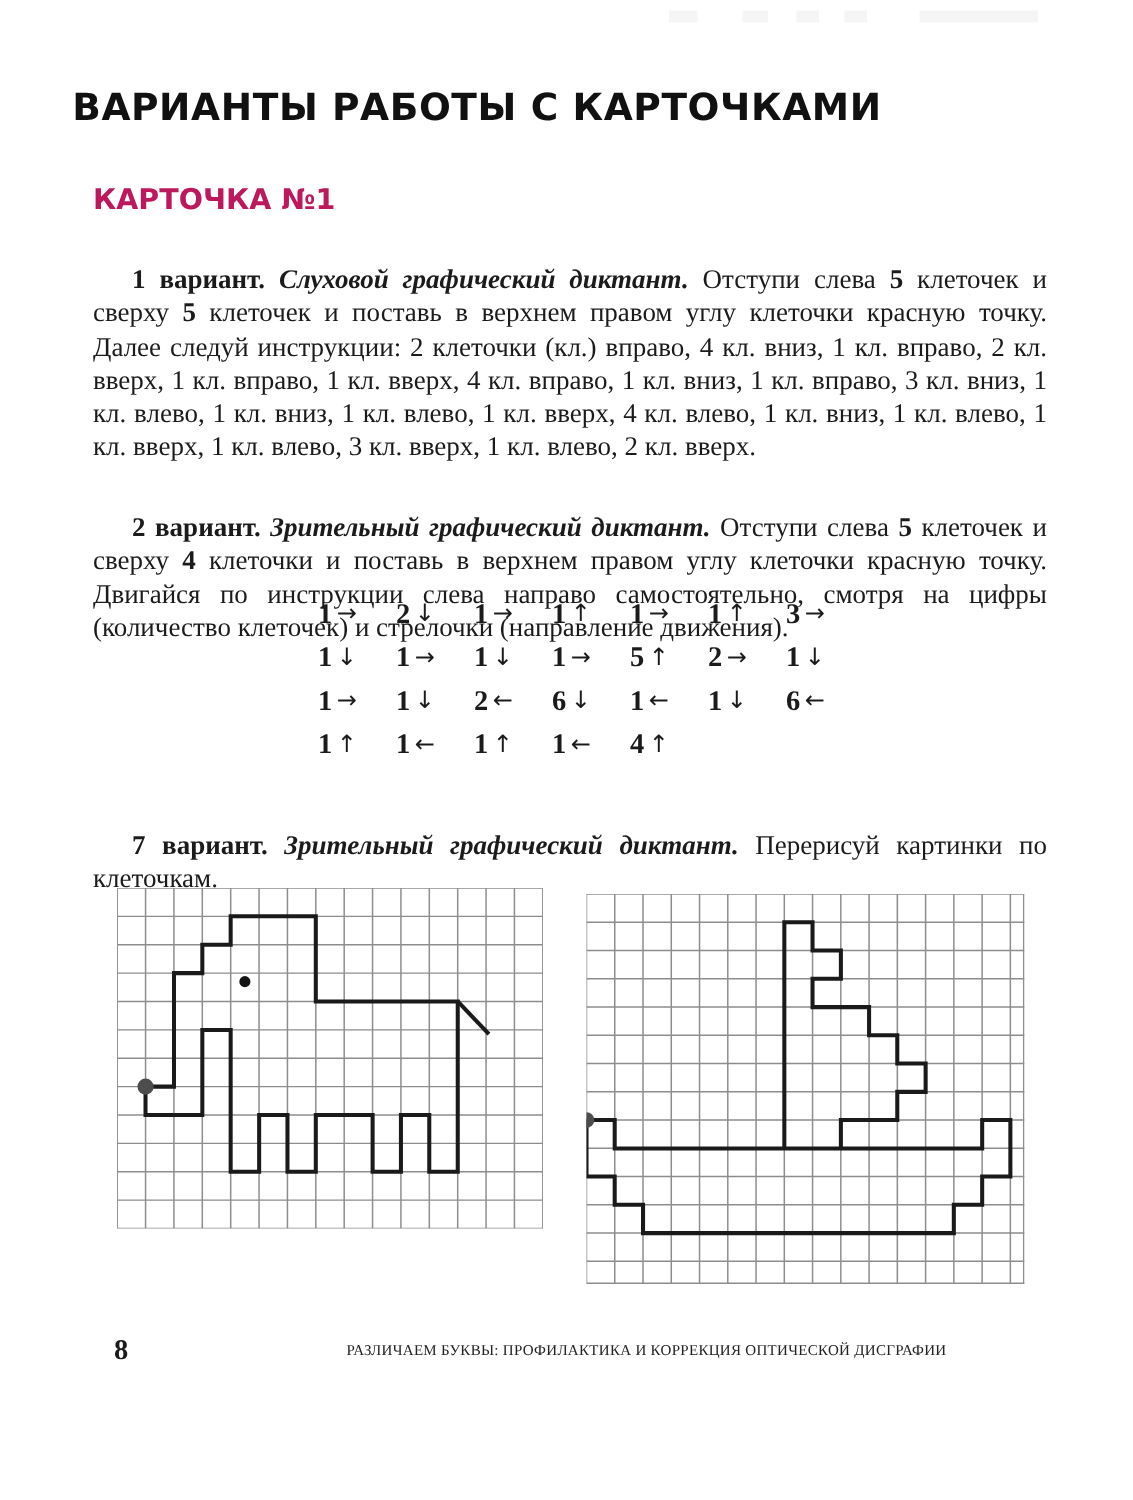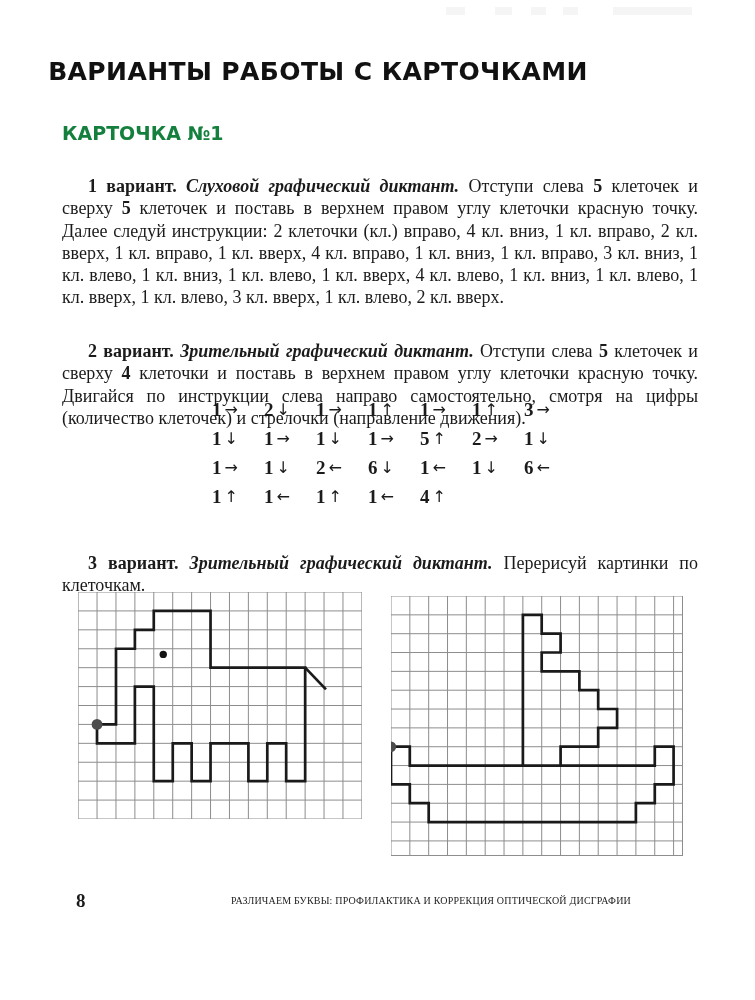--- a/index.html
+++ b/index.html
@@ -11,21 +11,21 @@
   .artifact { position:absolute; top:7px; height:8px; background:#f5f5f6; }
 
   .title {
     position:absolute; top:57px; left:0; width:636px; text-align:center;
     font-family:"DejaVu Sans", sans-serif; font-weight:bold;
     font-size:25px; letter-spacing:0.4px; color:#111;
   }
   .card-heading {
     position:absolute; top:122px; left:62px;
     font-family:"DejaVu Sans", sans-serif; font-weight:bold;
-    font-size:19px; color:#15803d;
+    font-size:19px; color:#be185d;
   }
   .para {
     position:absolute; left:62px; width:636px;
     font-size:18px; line-height:22.3px; text-align:justify; text-indent:26px;
   }
   #p1 { top:155px;margin-top:20px; }
   #p2 { top:296px;margin-top:44px; }
   #p3 { top:534px; }
   .run-b  { font-weight:bold; }
   .run-bi { font-weight:bold; font-style:italic; }
@@ -97,21 +97,21 @@
     </div>
     <div class="arrow-row">
       <div class="arrow-cell"><span>1</span><span class="arr">↑</span></div>
       <div class="arrow-cell"><span>1</span><span class="arr">←</span></div>
       <div class="arrow-cell"><span>1</span><span class="arr">↑</span></div>
       <div class="arrow-cell"><span>1</span><span class="arr">←</span></div>
       <div class="arrow-cell"><span>4</span><span class="arr">↑</span></div>
     </div>
   </div>
 
-<p id="p3" class="para"><span class="run-b">3 вариант. </span><span class="run-bi">Зрительный графический диктант. </span><span>Перерисуй картинки по клеточкам.</span></p>
+<p id="p3" class="para"><span class="run-b">7 вариант. </span><span class="run-bi">Зрительный графический диктант. </span><span>Перерисуй картинки по клеточкам.</span></p>
 
 <svg id="fig-elephant" class="fig" xmlns="http://www.w3.org/2000/svg" viewBox="0 0 283.95 227.16" width="284" height="227">
     <g stroke="#8d8d8d" stroke-width="1">
       <line x1="0" y1="0" x2="0" y2="227.16"></line>
       <line x1="18.93" y1="0" x2="18.93" y2="227.16"></line>
       <line x1="37.86" y1="0" x2="37.86" y2="227.16"></line>
       <line x1="56.79" y1="0" x2="56.79" y2="227.16"></line>
       <line x1="75.72" y1="0" x2="75.72" y2="227.16"></line>
       <line x1="94.65" y1="0" x2="94.65" y2="227.16"></line>
       <line x1="113.58" y1="0" x2="113.58" y2="227.16"></line>

